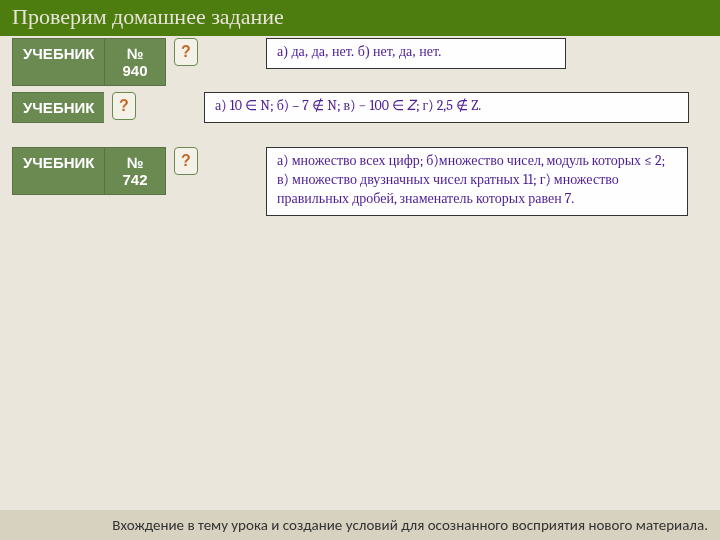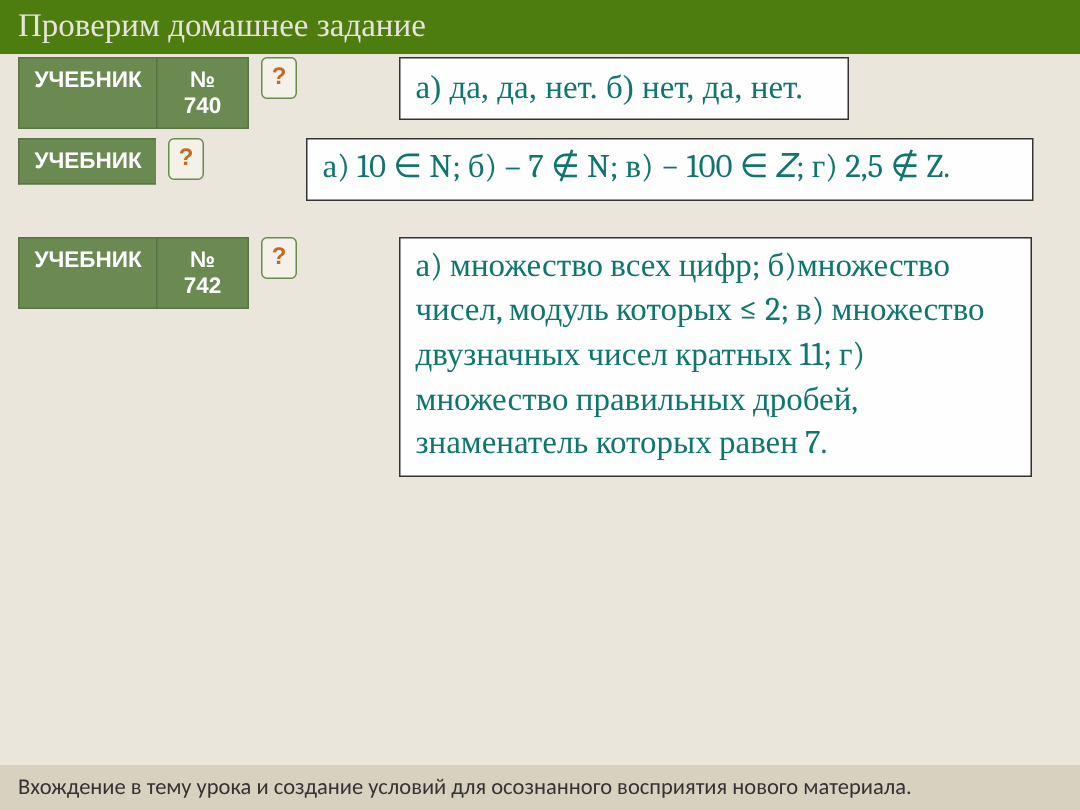--- a/index.html
+++ b/index.html
@@ -54,56 +54,56 @@
     font-size: 16px;
     text-align: center;
     line-height: 26px;
     flex-shrink: 0;
     font-family: Arial, sans-serif;
   }
   .answer {
     border: 1px solid #333;
     background: #fefefe;
     padding: 4px 10px 6px 10px;
-    font-size: 22px;
+    font-size: 14px;
     line-height: 1.35;
     font-family: "Times New Roman", serif;
-    color: #0f766e;
+    color: #4c1d95;
   }
   .answer.a1 { width: 300px; margin-left: 60px; }
   .answer.a2 { width: 485px; margin-left: 60px; font-family: Cambria, "Times New Roman", serif; }
   .answer.a3 { width: 422px; margin-left: 60px; font-family: Cambria, "Times New Roman", serif; }
   .row2 { margin-top: -4px; }
   .row3 { margin-top: 24px; align-items: flex-start; }
   .footer {
     position: absolute;
     bottom: 0;
     left: 0;
     right: 0;
     background: #d7d1bf;
     color: #333;
     font-size: 15px;
     padding: 6px 12px;
-    text-align: left;
+    text-align: right;
     font-family: Calibri, Arial, sans-serif;
   }
 </style>
 </head>
 <body>
 
 <div class="header">
   <span>Проверим домашнее задание</span>
 </div>
 
 <div class="content">
 
   <div class="row">
     <div class="badge-group">
       <div class="badge label">УЧЕБНИК</div>
-      <div class="badge num">№ 740</div>
+      <div class="badge num">№ 940</div>
     </div>
     <div class="qmark">?</div>
     <div class="answer a1">а) да, да, нет. б) нет, да, нет.</div>
   </div>
 
   <div class="row row2">
     <div class="badge-group">
       <div class="badge label">УЧЕБНИК</div>
     </div>
     <div class="qmark">?</div>

